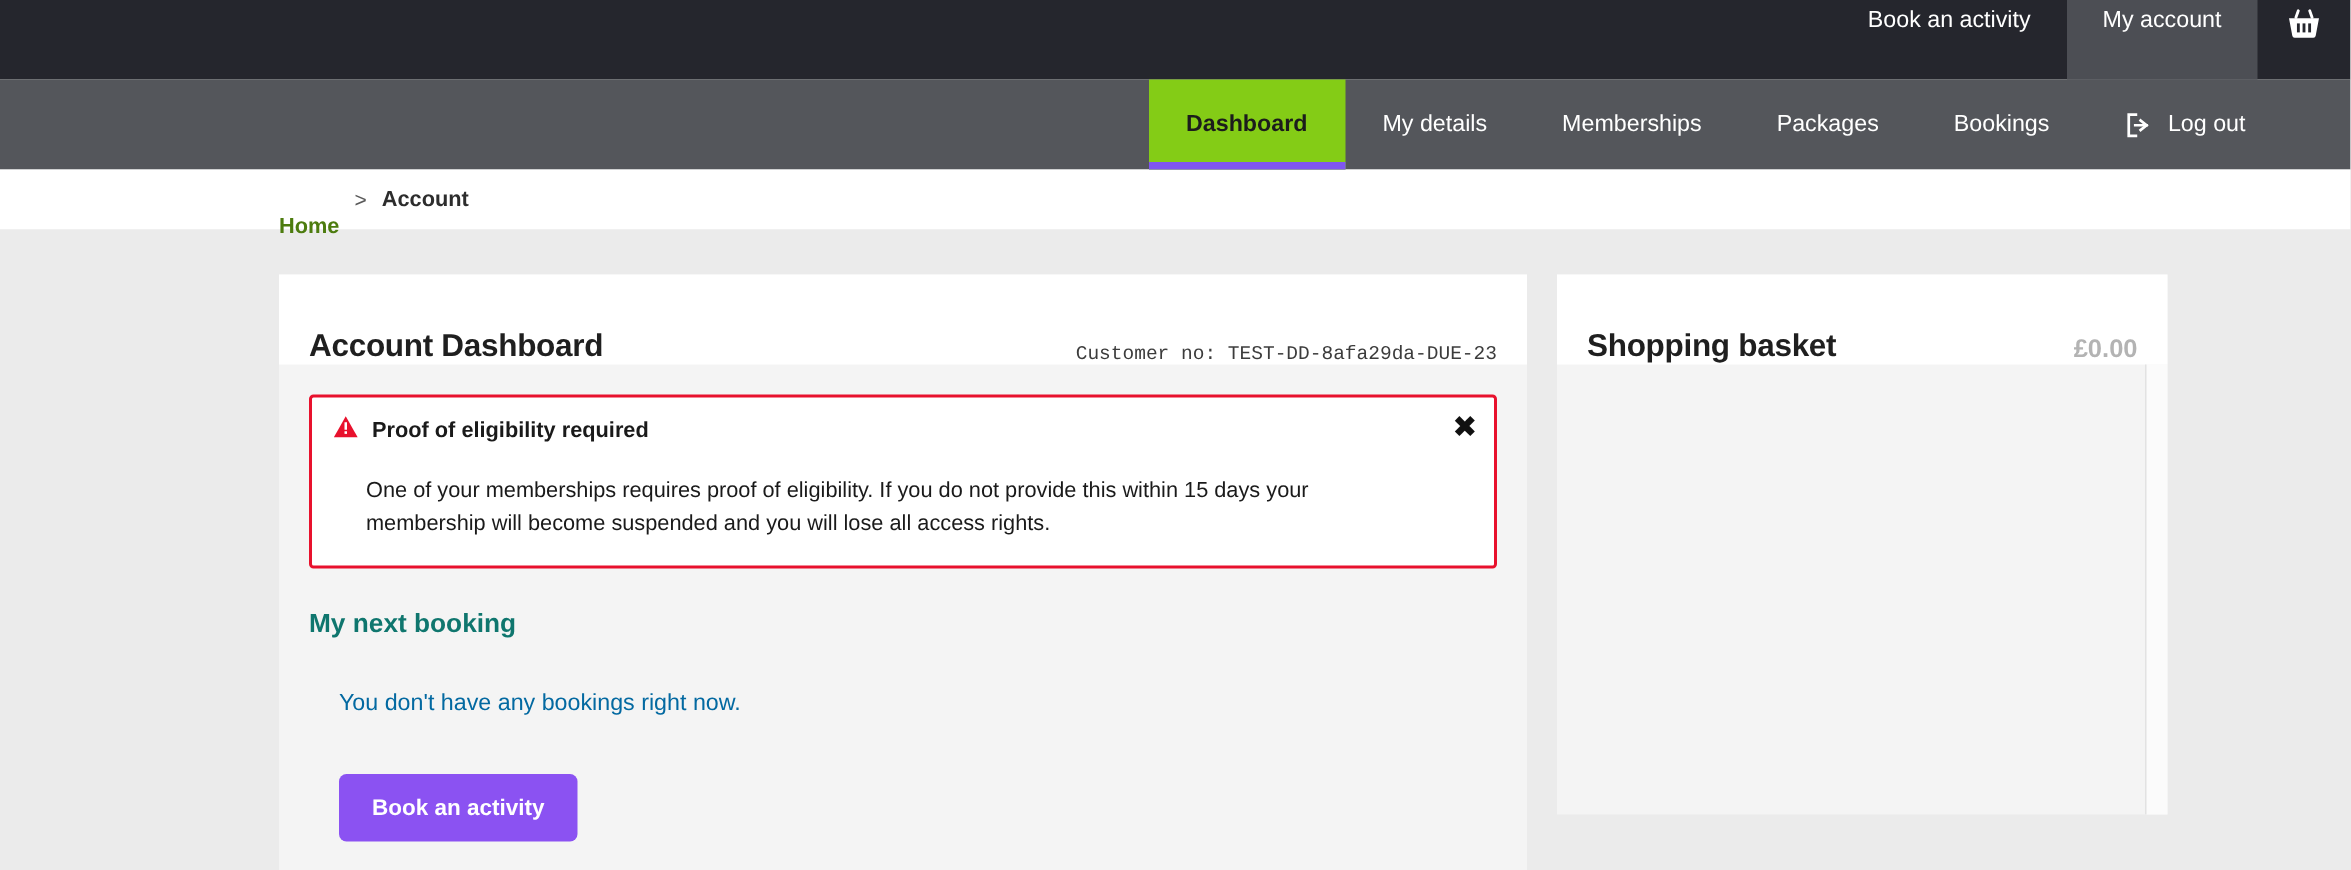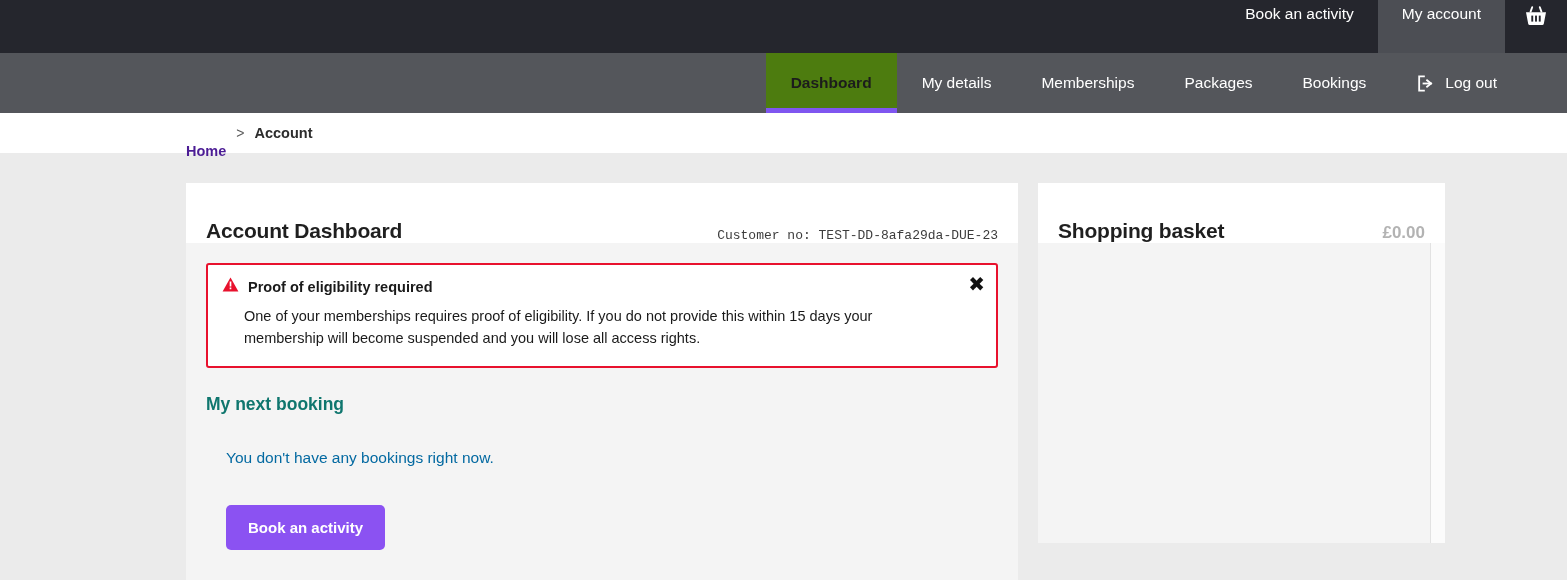--- a/index.html
+++ b/index.html
@@ -59,21 +59,21 @@
     align-items: center;
     justify-content: center;
     padding: 0 25px;
     color: #ffffff;
     font-size: 15.5px;
     white-space: nowrap;
     cursor: pointer;
     position: relative;
   }
   .nav-item.active {
-    background: #4d7c0f;
+    background: #84cc16;
     color: #1c1c1c;
     font-weight: bold;
   }
   .nav-item.active::after {
     content: "";
     position: absolute;
     left: 0; right: 0; bottom: 0;
     height: 5px;
     background: #7f56f0;
   }
@@ -86,21 +86,21 @@
   
   .breadcrumb-bar {
     height: 40px;
     background: #ffffff;
     display: flex;
     align-items: center;
     padding-left: 186px;
     font-size: 14.5px;
     font-weight: bold;
   }
-  .crumb-home { color: #4c1d95; cursor: pointer; margin-top: 36px; }
+  .crumb-home { color: #4d7c0f; cursor: pointer; margin-top: 36px; }
   .crumb-sep {
     color: #5a5a5a;
     margin: 0 10px;
     font-weight: normal;
     font-size: 14px;
   }
   .crumb-current { color: #2d2d2d; }
 
   
   .page {
@@ -153,21 +153,21 @@
     border: 2px solid #e8112d;
     background: #ffffff;
     border-radius: 3px;
     padding: 12px 16px 16px 14px;
     position: relative;
   }
   .alert-head {
     display: flex;
     align-items: center;
     gap: 9px;
-    margin-bottom: 9px;
+    margin-bottom: 19px;
   }
   .alert-title {
     font-size: 14.5px;
     font-weight: bold;
     color: #1a1a1a;
   }
   .alert-text {
     font-size: 14.5px;
     color: #1a1a1a;
     line-height: 1.55;

